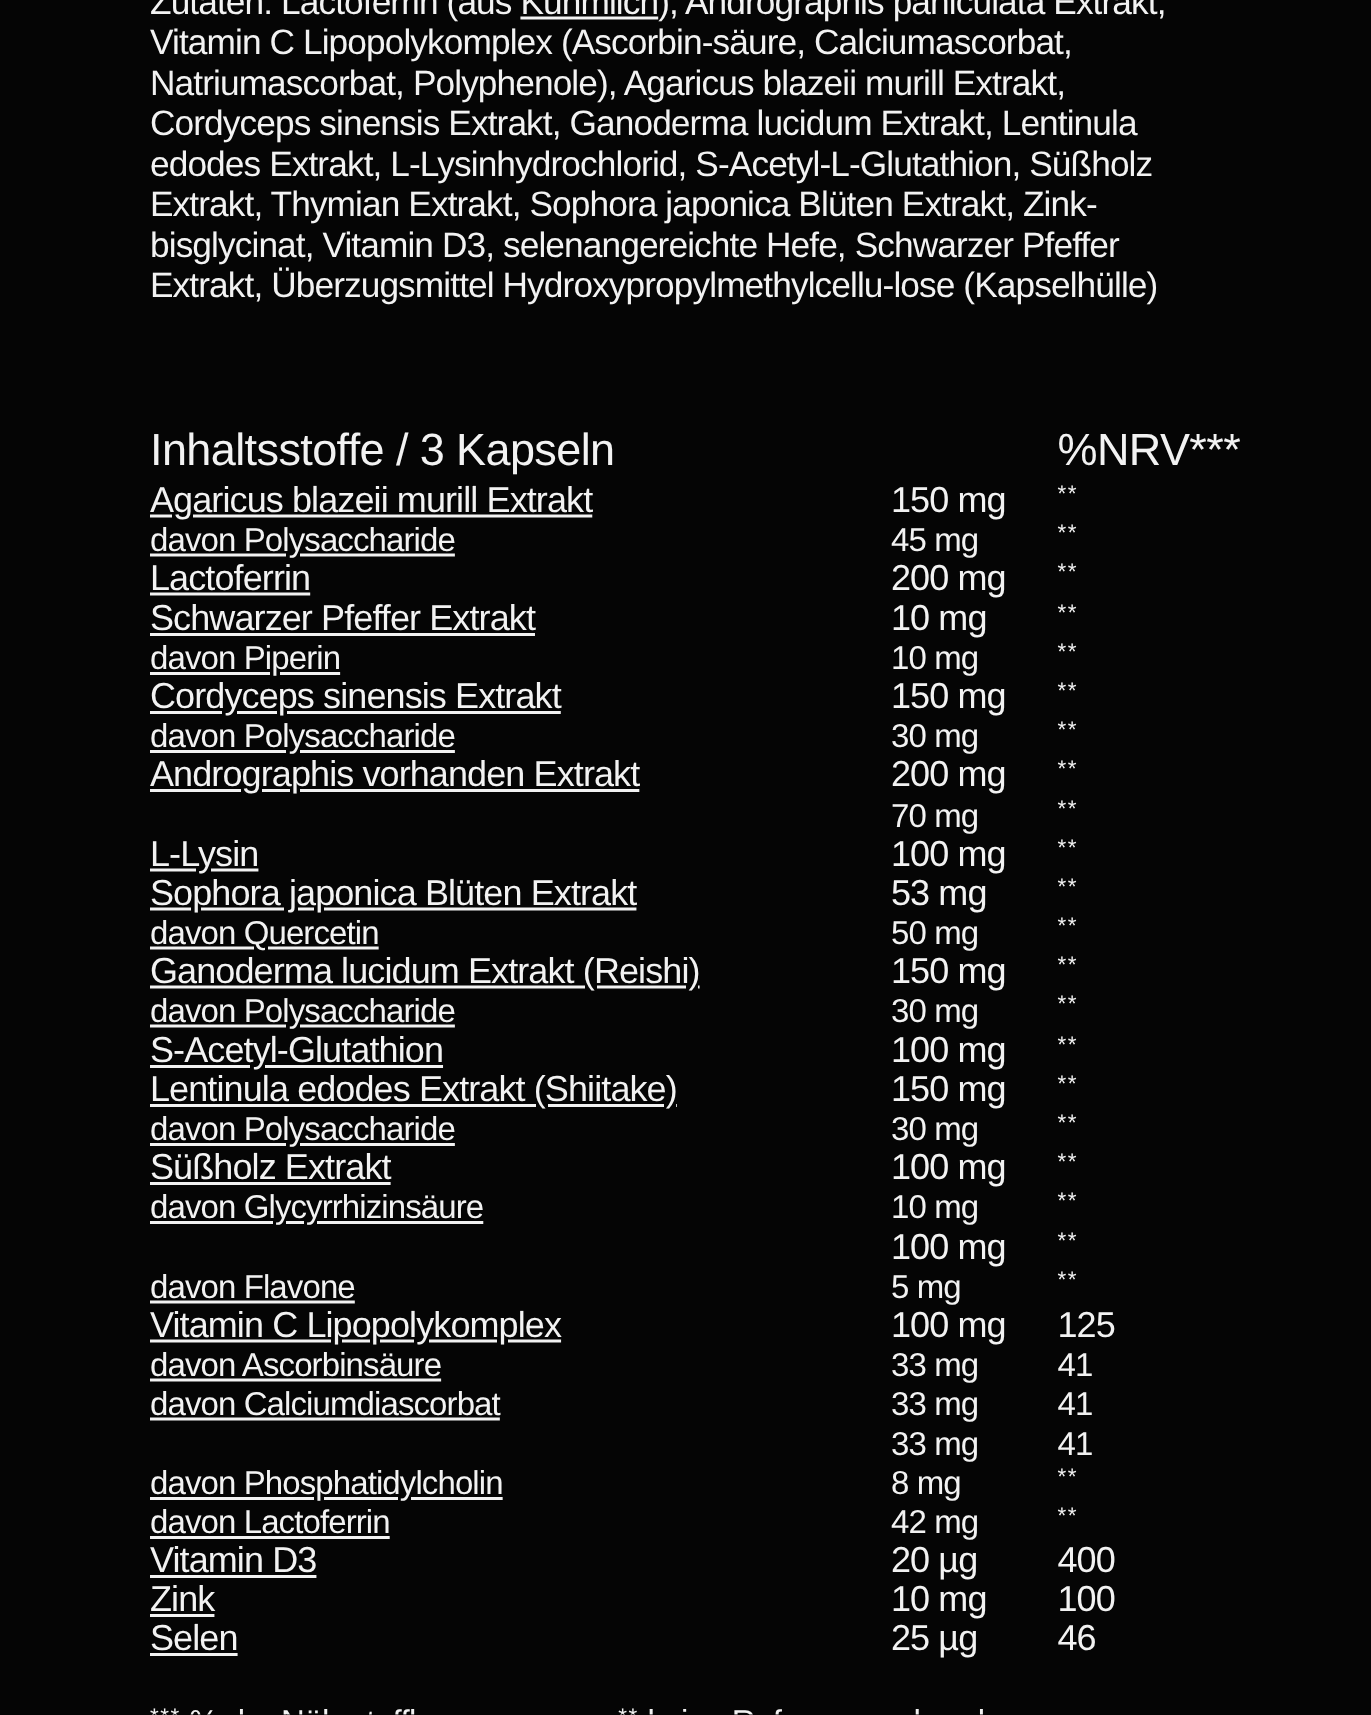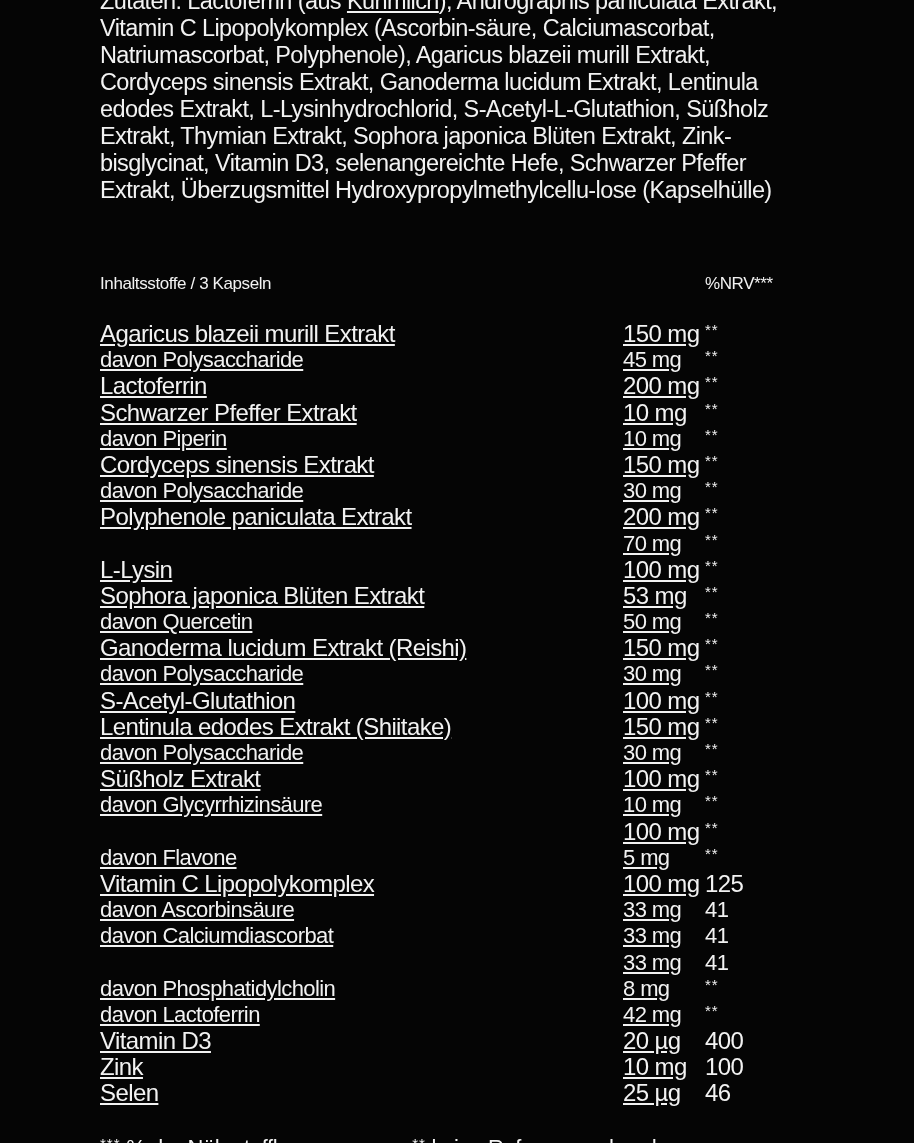--- a/index.html
+++ b/index.html
@@ -27,25 +27,25 @@
       letter-spacing: -0.6px;
       margin: 0;
       width: 705px;
     }
     .ingredients .underline {
       text-decoration: underline;
       text-underline-offset: 2px;
     }
     .table-header {
       position: absolute;
-      top: 286px;
+      top: 296px;
       left: 0;
       width: 720px;
       height: 30px;
-      font-size: 17px;
+      font-size: 30px;
       letter-spacing: -0.4px;
       text-align: center;
     }
     .table-header .h-name {
       position: absolute;
       left: 0;
       top: 0;
     }
     .table-header .h-nrv {
       position: absolute;
@@ -70,23 +70,22 @@
       font-size: 22px;
     }
     .row .c-name {
       position: absolute;
       left: 0;
       top: 0;
       text-decoration: underline;
     }
     .row .c-amount {
       position: absolute;
-      left: 523px;
-      top: 0;
-      text-decoration: underline;
+      left: 494px;
+      top: 0;
     }
     .row .c-nrv {
       position: absolute;
       left: 605px;
       top: 0;
     }
     .row .c-nrv.star {
       font-size: 15px;
       top: -4px;
       letter-spacing: 1px;
@@ -146,21 +145,21 @@
         <span class="c-name">Cordyceps sinensis Extrakt</span>
         <span class="c-amount">150 mg</span>
         <span class="c-nrv star">**</span>
       </div>
       <div class="row sub">
         <span class="c-name">davon Polysaccharide</span>
         <span class="c-amount">30 mg</span>
         <span class="c-nrv star">**</span>
       </div>
       <div class="row">
-        <span class="c-name">Polyphenole paniculata Extrakt</span>
+        <span class="c-name">Andrographis vorhanden Extrakt</span>
         <span class="c-amount">200 mg</span>
         <span class="c-nrv star">**</span>
       </div>
       <div class="row sub">
         <span class="c-amount">70 mg</span>
         <span class="c-nrv star">**</span>
       </div>
       <div class="row">
         <span class="c-name">L-Lysin</span>
         <span class="c-amount">100 mg</span>

